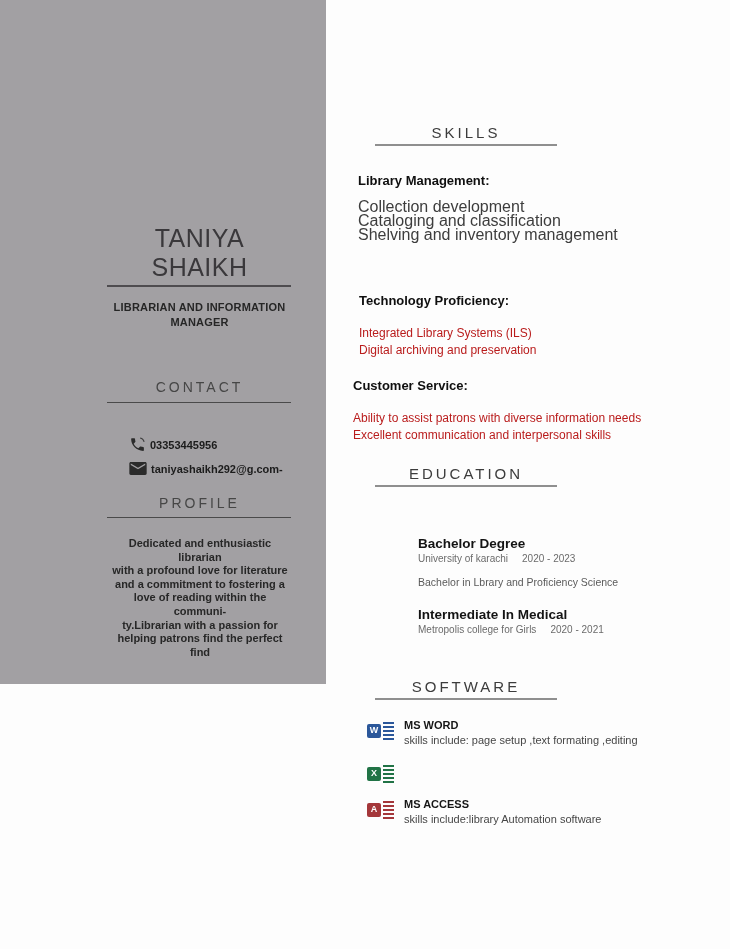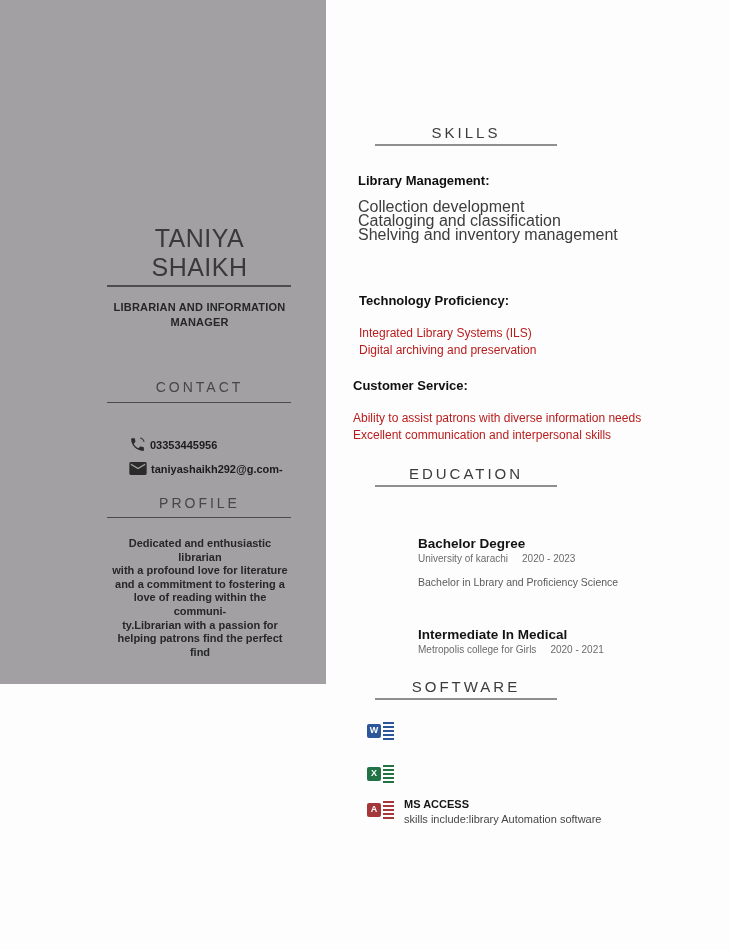--- a/index.html
+++ b/index.html
@@ -130,21 +130,21 @@
     <div class="sec-header" style="top:465px">EDUCATION</div>
 
     <div class="edu-entry" style="top:536px">
       <div class="edu-degree">Bachelor Degree</div>
       <div class="edu-school-line">
         <span>University of karachi</span><span class="edu-dates">2020 - 2023</span>
       </div>
       <div class="edu-note">Bachelor in Lbrary and Proficiency Science</div>
     </div>
 
-    <div class="edu-entry" style="top:627px">
+    <div class="edu-entry" style="top:607px">
       <div class="edu-degree">Intermediate In Medical</div>
       <div class="edu-school-line">
         <span>Metropolis college for Girls</span><span class="edu-dates">2020 - 2021</span>
       </div>
     </div>
 
     <div class="sec-header" style="top:678px">SOFTWARE</div>
 
     <div class="sw-row" style="top:719px">
       <span class="office-icon" style="color: rgb(43, 87, 154);">
@@ -152,20 +152,24 @@
             <b>W</b>
           </span>
         <span class="oi-lines">
             <i></i>
             <i></i>
             <i></i>
             <i></i>
             <i></i>
           </span>
       </span>
+      <span>
+        <div class="sw-name">MS WORD</div>
+        <div class="sw-desc">skills include: page setup ,text formating ,editing</div>
+      </span>
     </div>
 
     <div class="sw-row" style="top:762px">
       <span class="office-icon" style="color: rgb(33, 115, 70);">
         <span class="oi-square">
             <b>X</b>
           </span>
         <span class="oi-lines">
             <i></i>
             <i></i>

